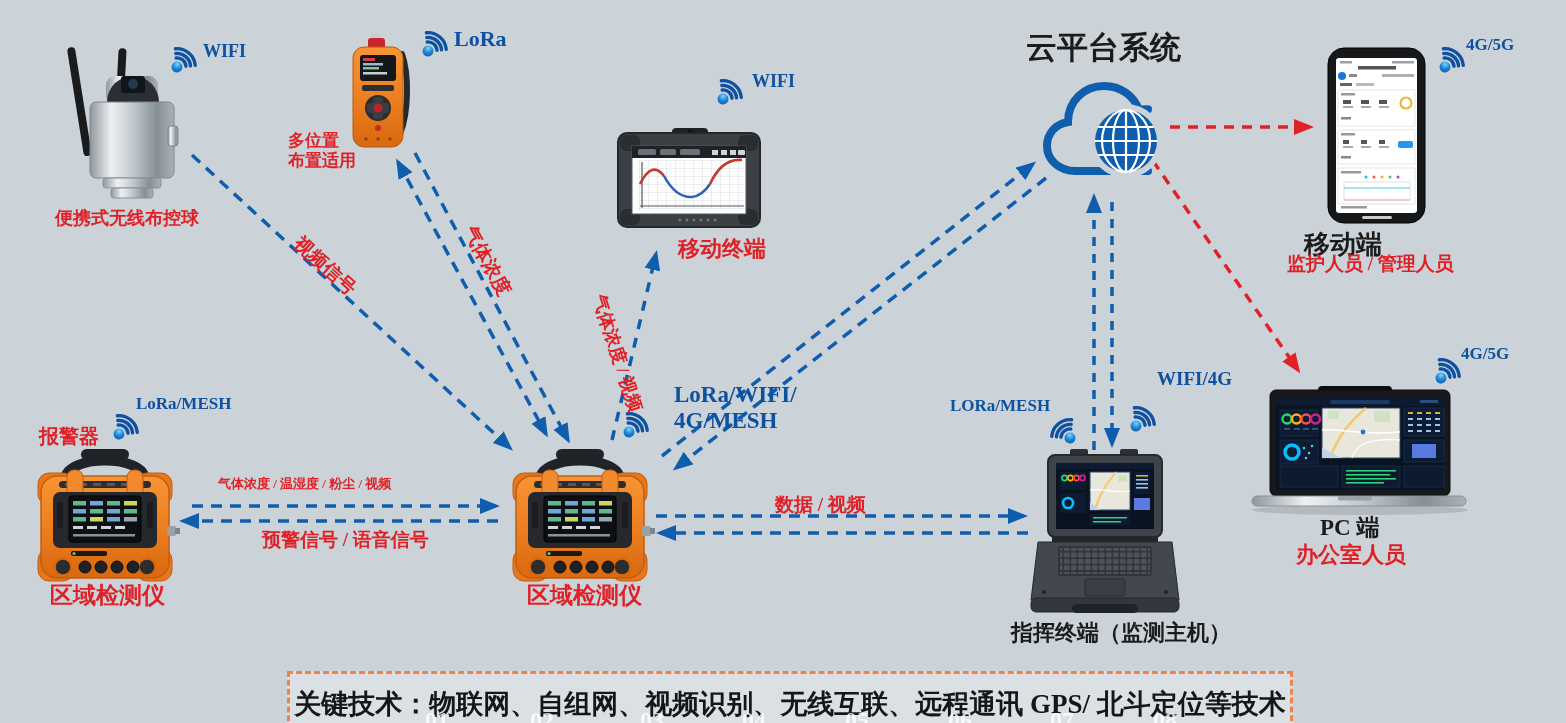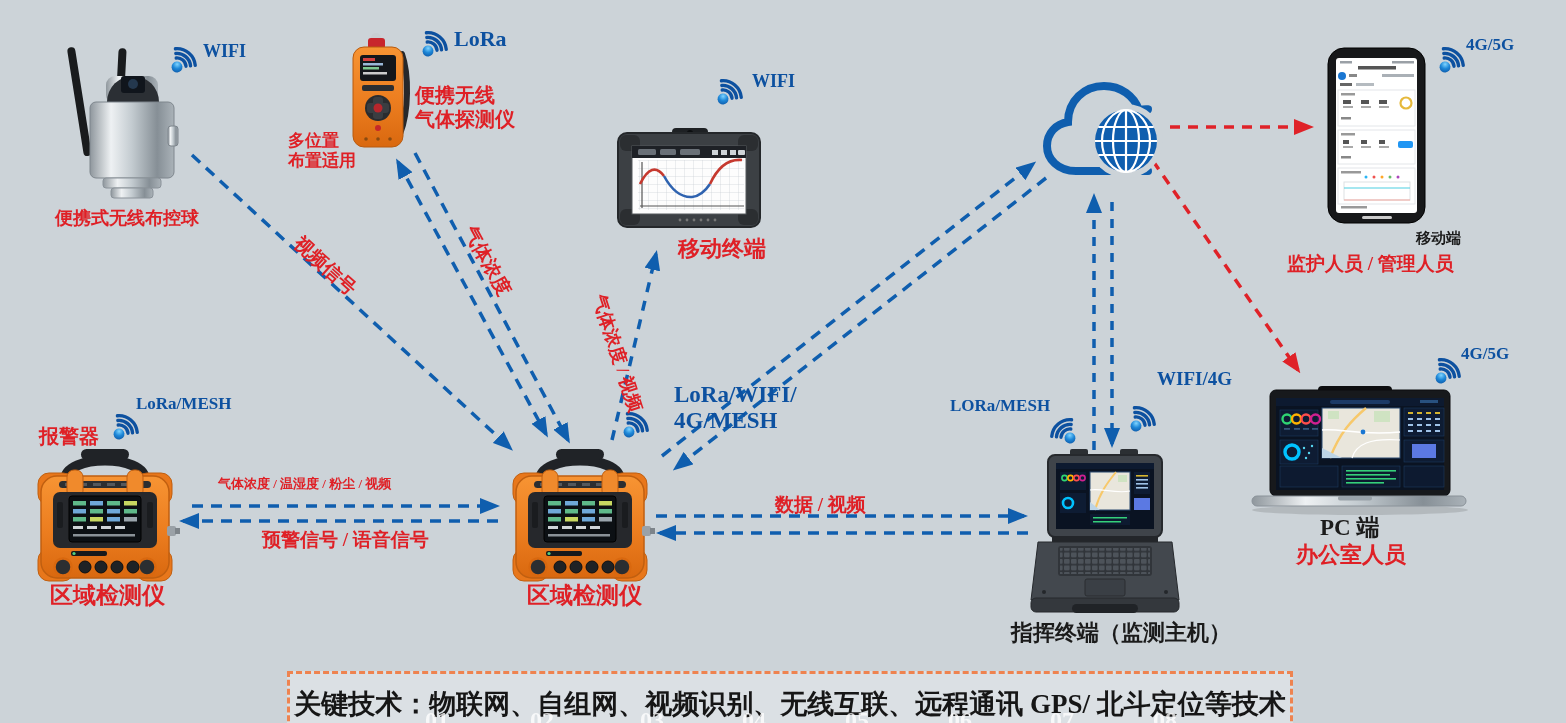--- a/index.html
+++ b/index.html
@@ -380,31 +380,28 @@
 </svg>
 
 <div class="lbl blue" style="left:203px;top:41px;font-size:18px;">WIFI</div>
 <div class="lbl red" style="left:55px;top:208px;font-size:18px;">便携式无线布控球</div>
 
 <div class="lbl blue" style="left:454px;top:26px;font-size:22px;">LoRa</div>
 <div class="lbl red" style="left:288px;top:108px;font-size:17px;margin-top:23px;">
   <span style="display:block">多位置</span>
   <span style="display:block">布置适用</span>
 </div>
-<div class="lbl red" style="left:415px;top:83px;font-size:20px;line-height:1.2;">
-  <span style="display:block">便携无线</span>
-  <span style="display:block">气体探测仪</span>
-</div>
 
 <div class="lbl blue" style="left:752px;top:71px;font-size:18px;">WIFI</div>
 <div class="lbl red" style="left:678px;top:236px;font-size:22px;">移动终端</div>
 
+<div class="lbl dark" style="left:1026px;top:30px;font-size:31px;">云平台系统</div>
 
 <div class="lbl blue" style="left:1466px;top:35px;font-size:17px;">4G/5G</div>
-<div class="lbl dark" style="left:1416px;top:230px;font-size:15px;">移动端</div>
+<div class="lbl dark" style="left:1304px;top:230px;font-size:26px;">移动端</div>
 <div class="lbl red" style="left:1287px;top:253px;font-size:19px;">监护人员 / 管理人员</div>
 
 <div class="lbl blue" style="left:1461px;top:344px;font-size:17px;">4G/5G</div>
 <div class="lbl dark" style="left:1320px;top:515px;font-size:23px;">PC 端</div>
 <div class="lbl red" style="left:1296px;top:542px;font-size:22px;">办公室人员</div>
 
 <div class="lbl blue" style="left:950px;top:396px;font-size:17px;">LORa/MESH</div>
 <div class="lbl blue" style="left:1157px;top:368px;font-size:19px;text-align:right;">WIFI/4G</div>
 <div class="lbl dark" style="left:1011px;top:620px;font-size:22px;">指挥终端（监测主机）</div>
 

